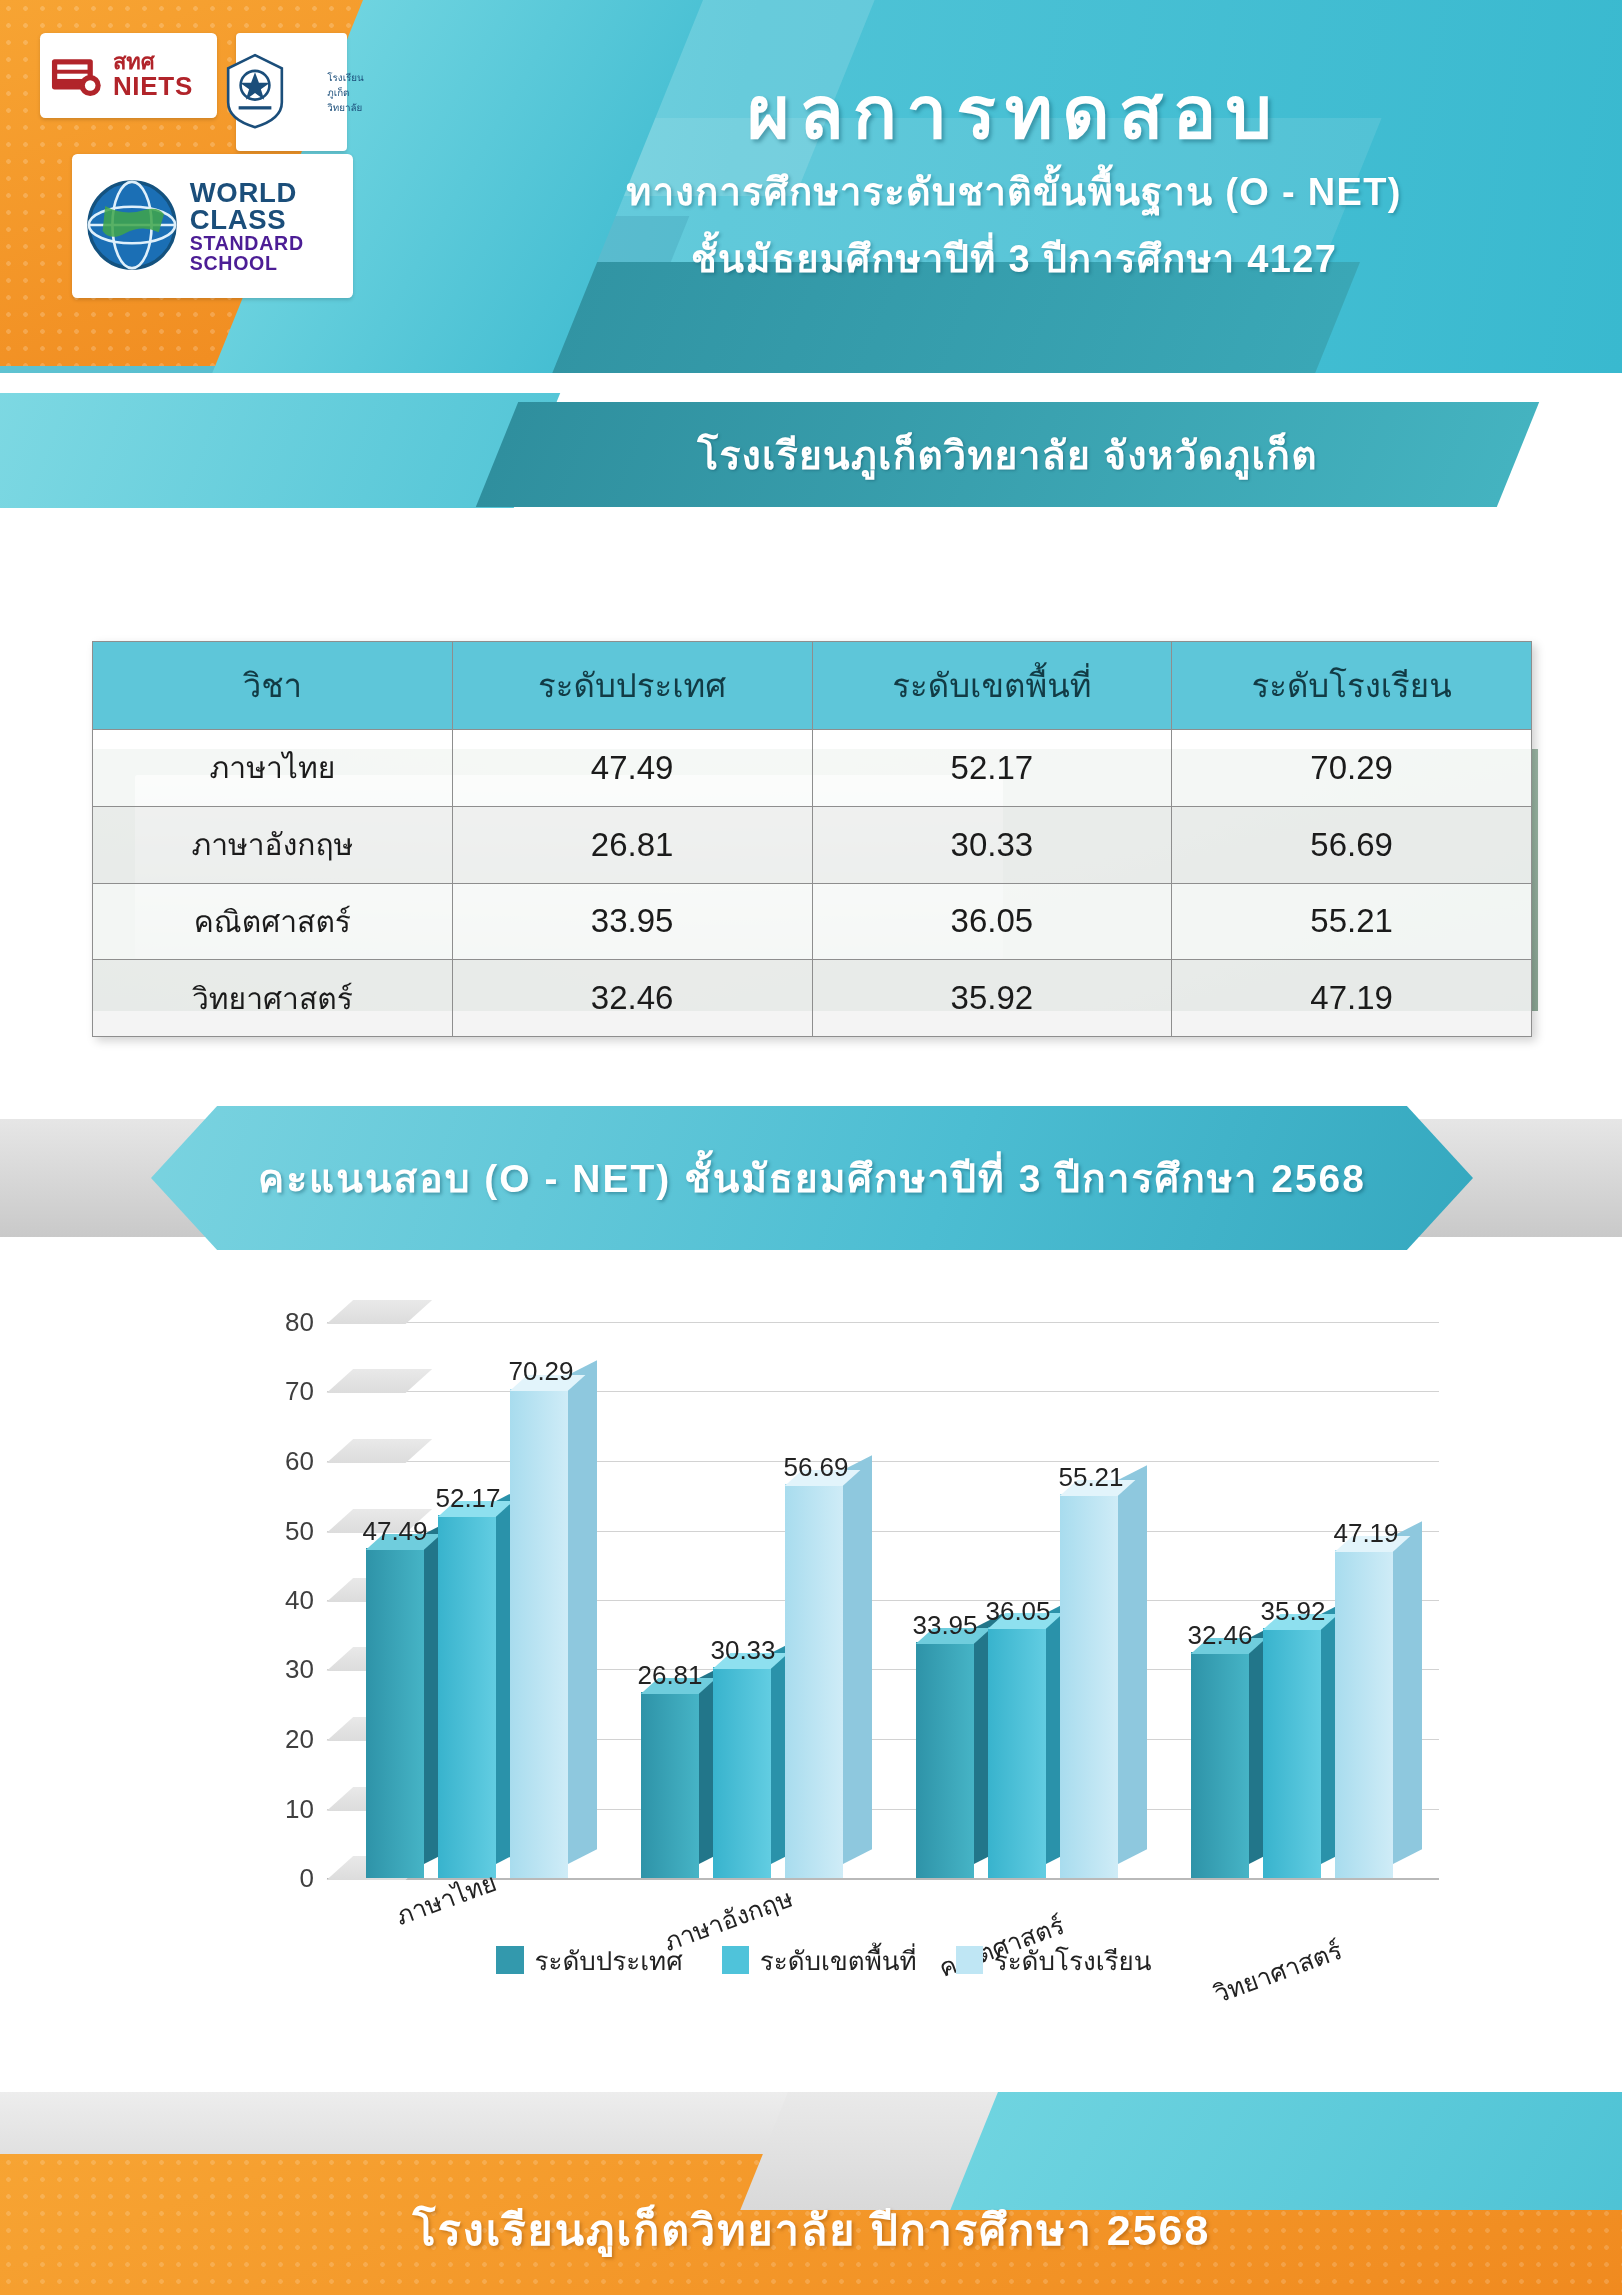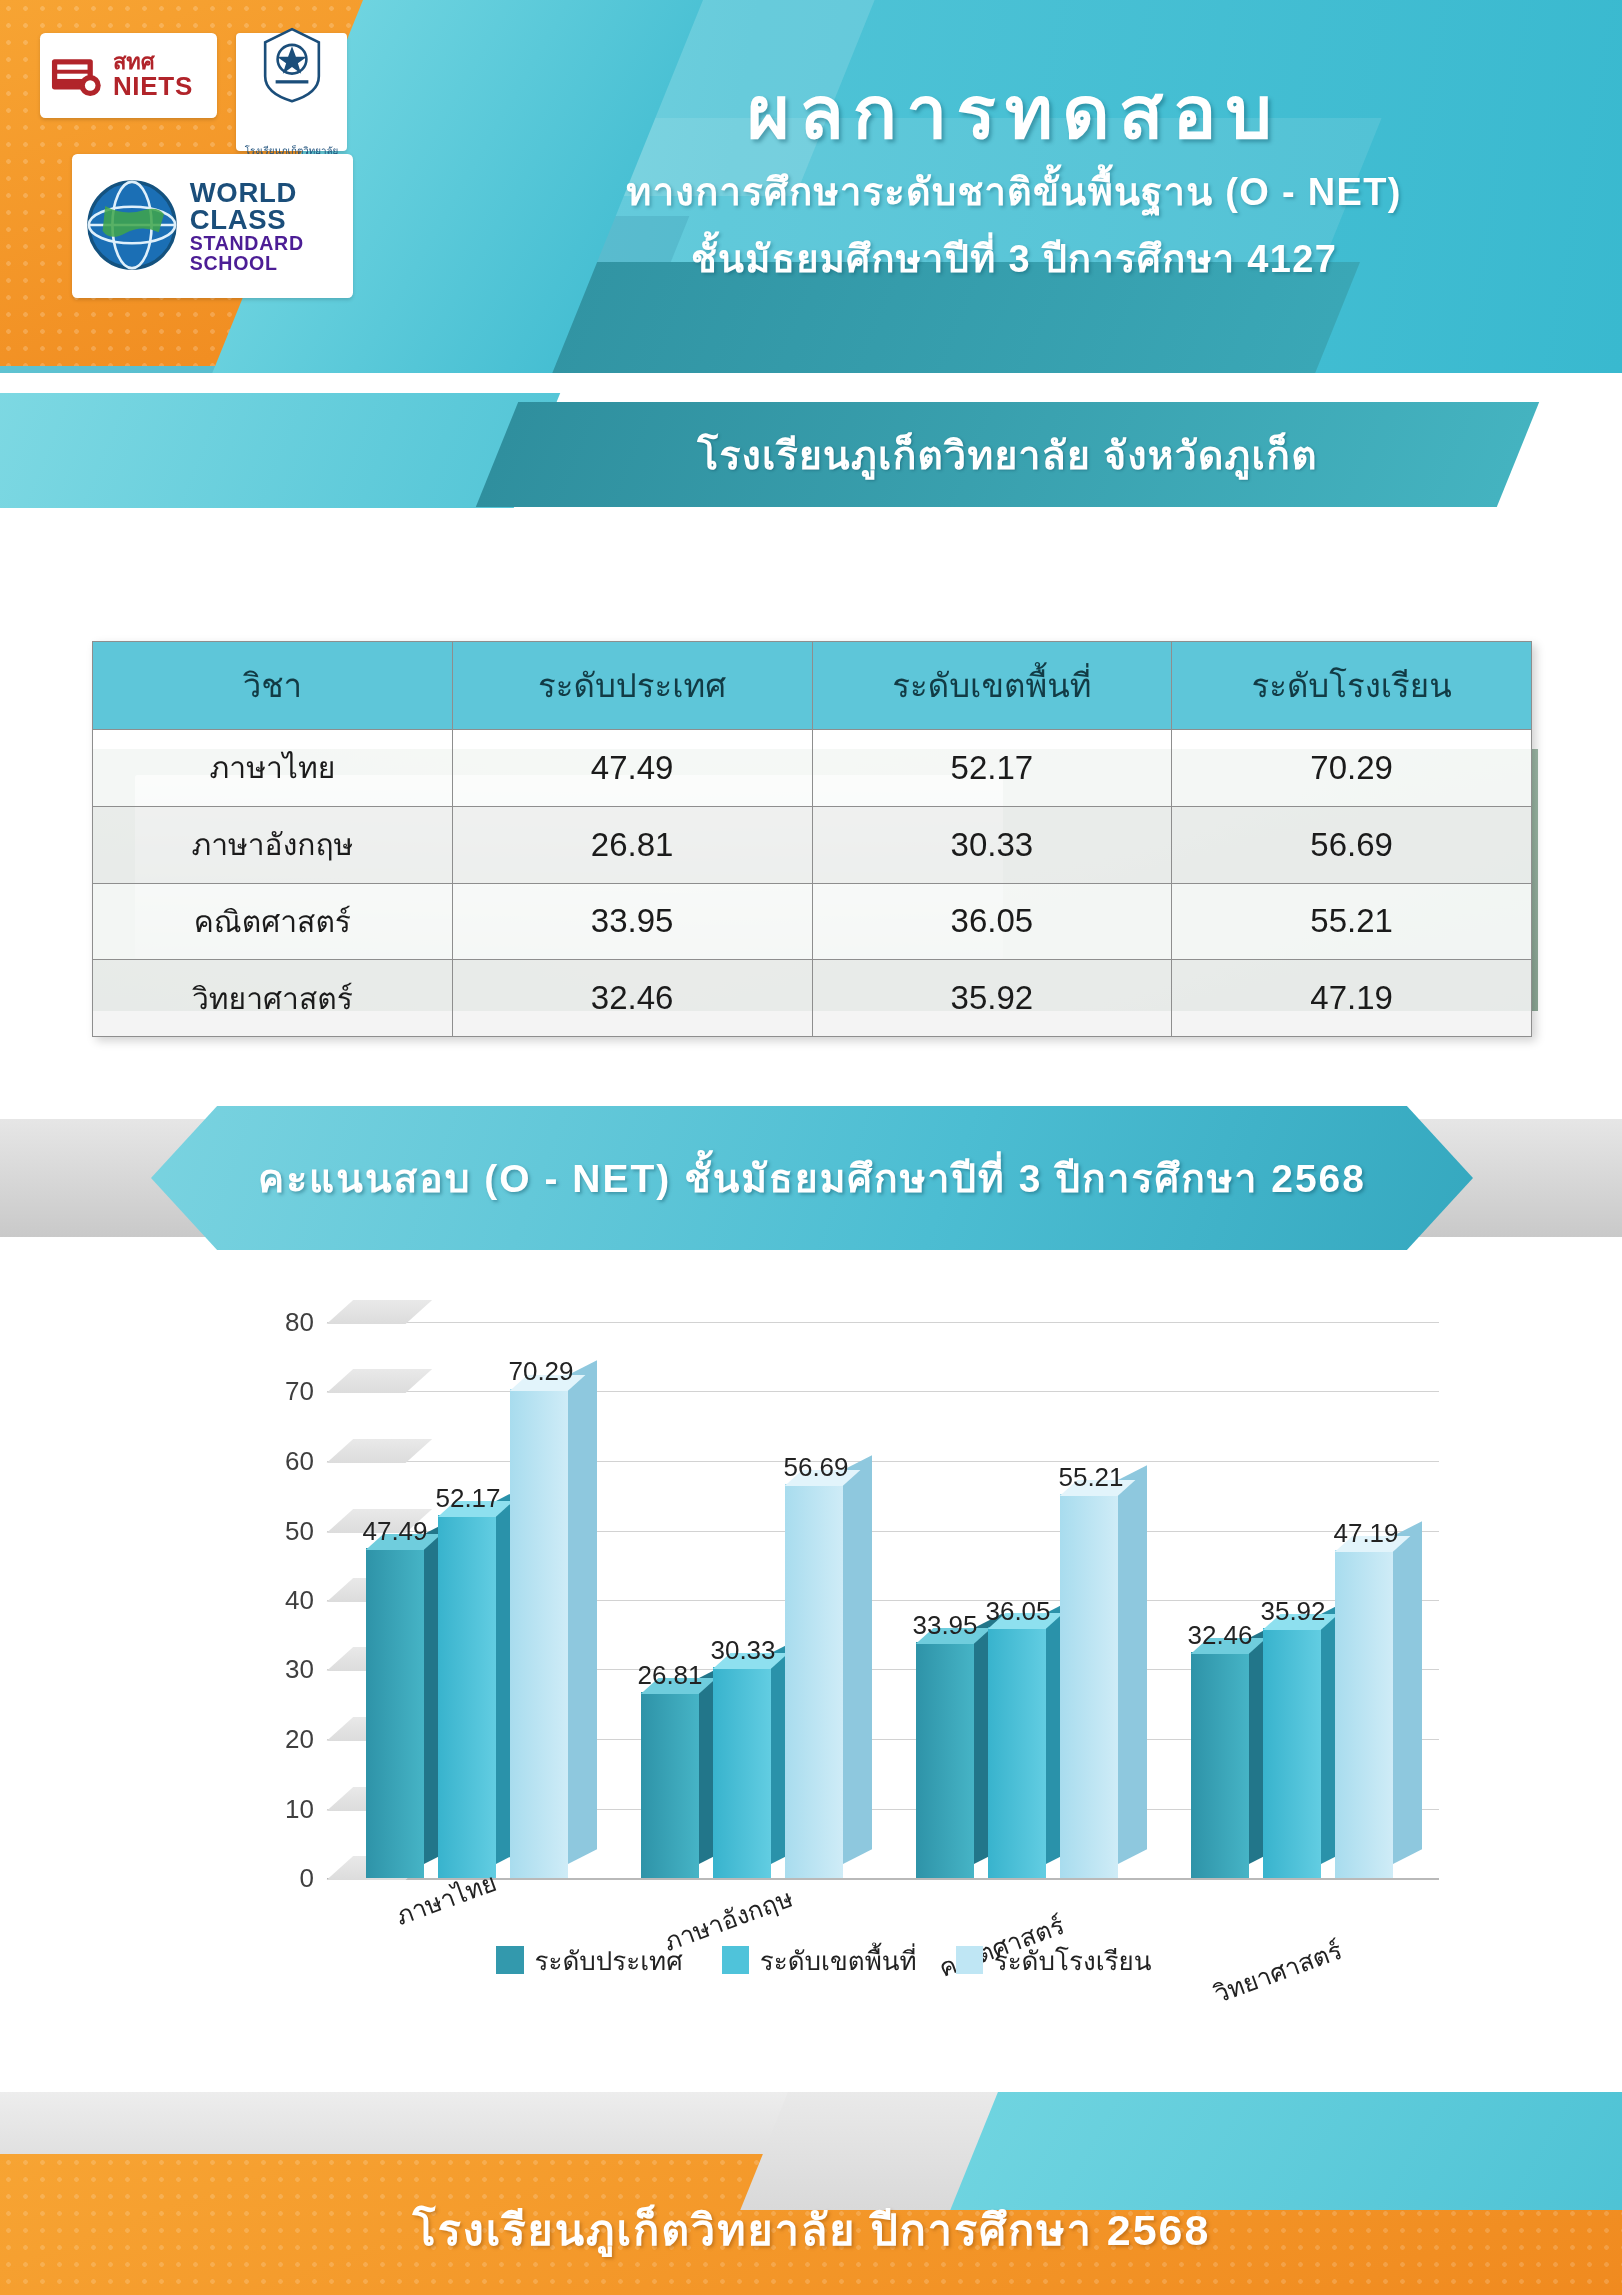--- a/index.html
+++ b/index.html
@@ -68,21 +68,21 @@
     width:59px; height:59px; flex:0 0 59px;
     display:flex; align-items:center; justify-content:center;
   }
   .logo-niets .txt { font-weight:bold; color:#b1242a; line-height:1.05; }
   .logo-niets .txt .th { font-size:22px; }
   .logo-niets .txt .en { font-size:26px; letter-spacing:0.7px; }
 
   .logo-phuket {
     position:absolute; left:203px; top:6.5px; width:111px; height:118px;
     background:#fff; border-radius:3.9px; padding:3.9px;
-    display:flex; flex-direction:column; align-items:center; justify-content:center;
+    display:flex; flex-direction:row; align-items:center; justify-content:center;
     box-shadow:0 1.3px 3.9px rgba(0,0,0,.15);
     gap:36px;
   }
   .logo-phuket .cap { font-size:9.8px; color:#1b4e7a; margin-top:1.3px; }
 
   .logo-wcs {
     position:absolute; left:39px; top:128px; width:281px; height:144px;
     background:#fff; border-radius:5.2px;
     display:flex; align-items:center; gap:9.2px; padding:6.5px 10.5px;
     box-shadow:0 1.3px 3.9px rgba(0,0,0,.15);

